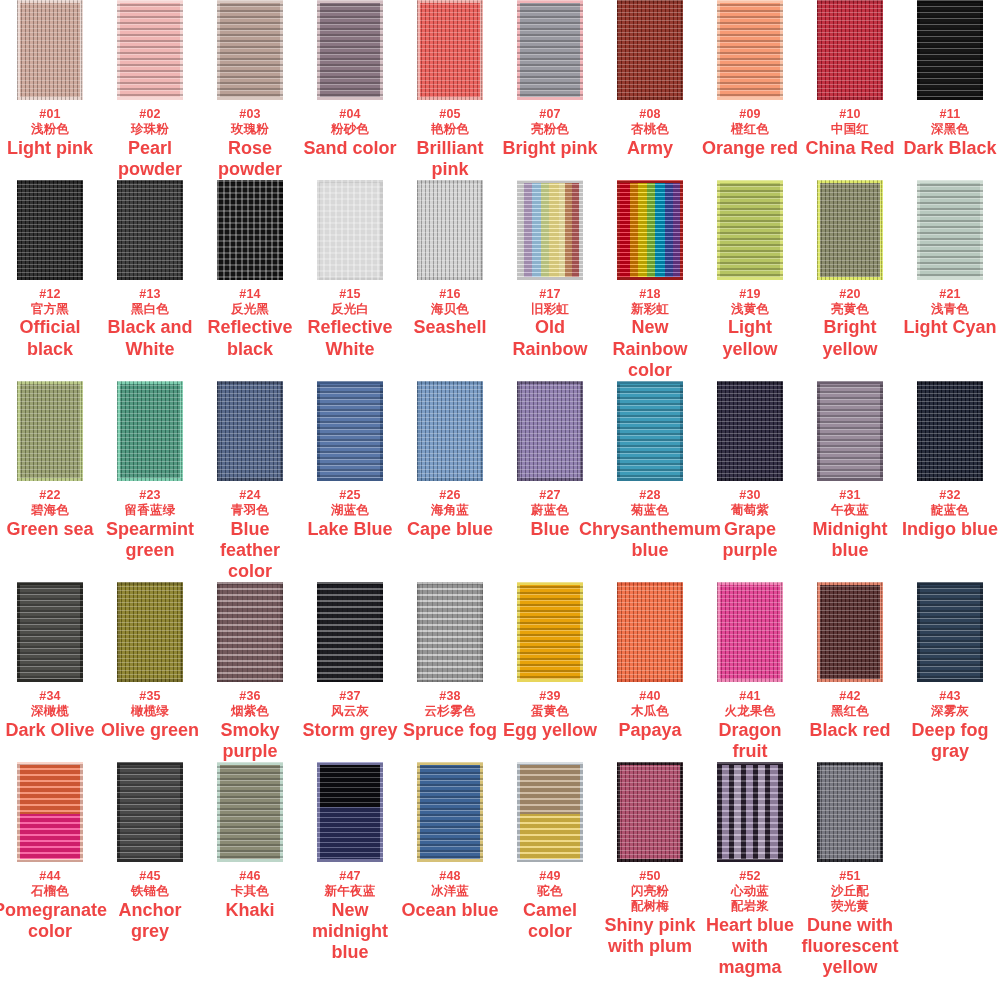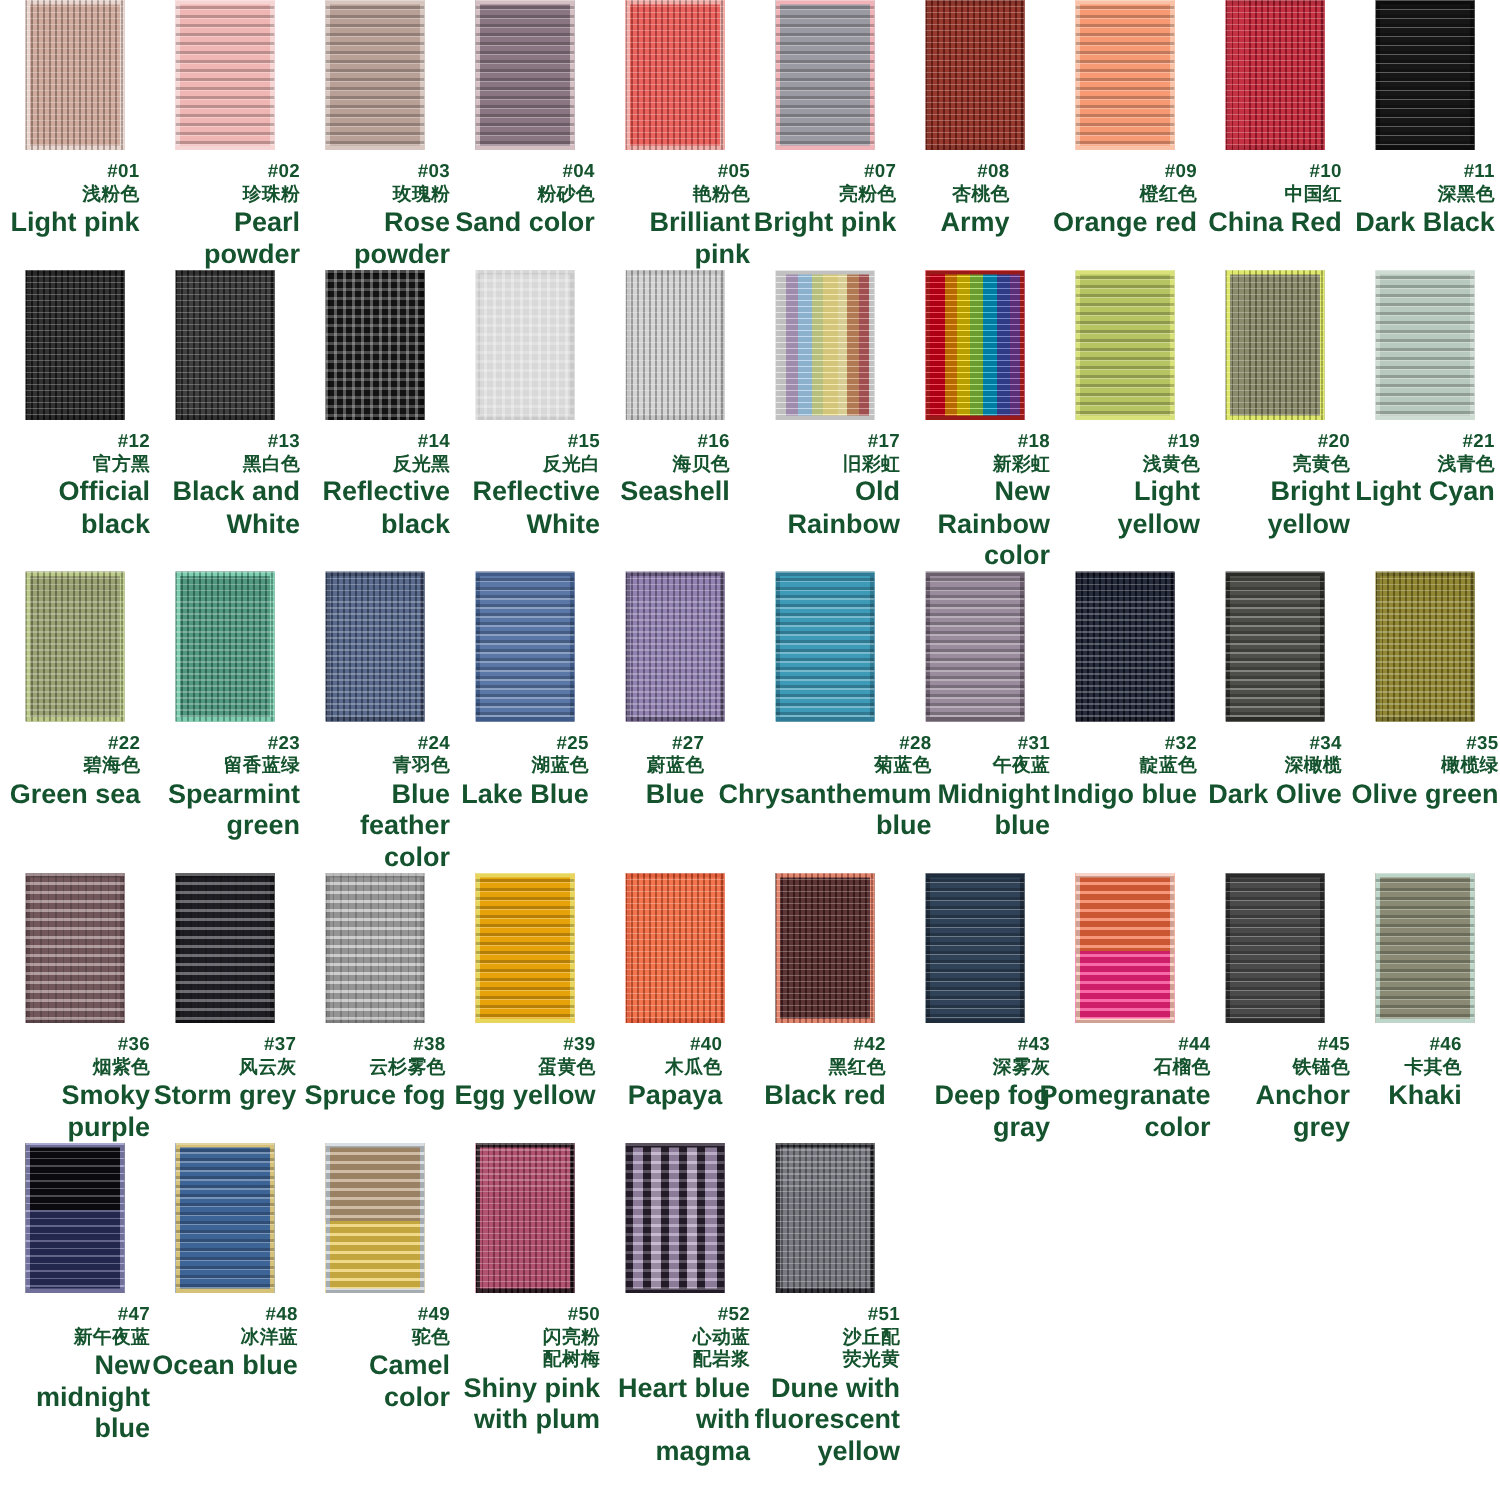--- a/index.html
+++ b/index.html
@@ -63,23 +63,23 @@
       repeating-linear-gradient(to right, rgba(0,0,0,0.18) 0 1px, rgba(255,255,255,0) 1px 5px);
   }
   
   .w-dot .weave{
     background-image:
       repeating-linear-gradient(to right, rgba(255,255,255,0.30) 0 2px, rgba(0,0,0,0) 2px 6px),
       repeating-linear-gradient(to bottom, rgba(255,255,255,0.24) 0 2px, rgba(0,0,0,0) 2px 6px);
   }
   .label{
     margin-top:7px;
-    text-align:right;
+    text-align:center;
     line-height:1.18;
-    color:#14532d;
+    color:#ef4444;
   }
   .label .cn{
     display:block;
     font-size:12.5px;
     font-weight:700;
     letter-spacing:0.2px;
     white-space:pre-line;
   }
   .label .en{
     display:block;
@@ -312,39 +312,57 @@
       <div class="cell">
         <div class="swatch w-rib" style="background: rgb(90, 119, 168); box-shadow: rgb(63, 90, 134) 0px 0px 0px 3px inset;">
           <div class="weave"></div>
         </div>
         <div class="label">
           <span class="cn"><span>#25</span> <span class="cn">湖蓝色</span></span>
           <span class="en">Lake Blue</span>
         </div>
       </div>
       <div class="cell">
+        <div class="swatch w-mesh" style="background: rgb(110, 147, 192); box-shadow: rgb(90, 127, 170) 0px 0px 0px 3px inset;">
+          <div class="weave"></div>
+        </div>
+        <div class="label">
+          <span class="cn"><span>#26</span> <span class="cn">海角蓝</span></span>
+          <span class="en">Cape blue</span>
+        </div>
+      </div>
+      <div class="cell">
         <div class="swatch w-mesh" style="background: rgb(134, 116, 168); box-shadow: rgb(90, 77, 114) 0px 0px 0px 3px inset;">
           <div class="weave"></div>
         </div>
         <div class="label">
           <span class="cn"><span>#27</span> <span class="cn">蔚蓝色</span></span>
           <span class="en">Blue</span>
         </div>
       </div>
       <div class="cell">
         <div class="swatch w-rib" style="background: rgb(62, 155, 184); box-shadow: rgb(47, 123, 150) 0px 0px 0px 3px inset;">
           <div class="weave"></div>
         </div>
         <div class="label">
           <span class="cn"><span>#28</span> <span class="cn">菊蓝色</span></span>
           <span class="en">Chrysanthemum
 blue</span>
         </div>
       </div>
       <div class="cell">
+        <div class="swatch w-mesh" style="background: rgb(29, 24, 48); box-shadow: rgb(18, 15, 32) 0px 0px 0px 3px inset;">
+          <div class="weave"></div>
+        </div>
+        <div class="label">
+          <span class="cn"><span>#30</span> <span class="cn">葡萄紫</span></span>
+          <span class="en">Grape purple</span>
+        </div>
+      </div>
+      <div class="cell">
         <div class="swatch w-rib" style="background: rgb(154, 140, 156); box-shadow: rgb(107, 95, 110) 0px 0px 0px 3px inset;">
           <div class="weave"></div>
         </div>
         <div class="label">
           <span class="cn"><span>#31</span> <span class="cn">午夜蓝</span></span>
           <span class="en">Midnight blue</span>
         </div>
       </div>
       <div class="cell">
         <div class="swatch w-mesh" style="background: rgb(15, 20, 38); box-shadow: rgb(8, 11, 24) 0px 0px 0px 3px inset;">
@@ -409,20 +427,29 @@
           <span class="en">Egg yellow</span>
         </div>
       </div>
       <div class="cell">
         <div class="swatch w-mesh" style="background: rgb(242, 101, 58); box-shadow: rgb(224, 82, 44) 0px 0px 0px 3px inset;">
           <div class="weave"></div>
         </div>
         <div class="label">
           <span class="cn"><span>#40</span> <span class="cn">木瓜色</span></span>
           <span class="en">Papaya</span>
+        </div>
+      </div>
+      <div class="cell">
+        <div class="swatch w-mesh" style="background: rgb(224, 52, 138); box-shadow: rgb(240, 122, 176) 0px 0px 0px 3px inset;">
+          <div class="weave"></div>
+        </div>
+        <div class="label">
+          <span class="cn"><span>#41</span> <span class="cn">火龙果色</span></span>
+          <span class="en">Dragon fruit</span>
         </div>
       </div>
       <div class="cell">
         <div class="swatch w-mesh" style="background: rgb(74, 31, 31); box-shadow: rgb(224, 122, 96) 0px 0px 0px 3px inset;">
           <div class="weave"></div>
         </div>
         <div class="label">
           <span class="cn"><span>#42</span> <span class="cn">黑红色</span></span>
           <span class="en">Black red</span>
         </div>

